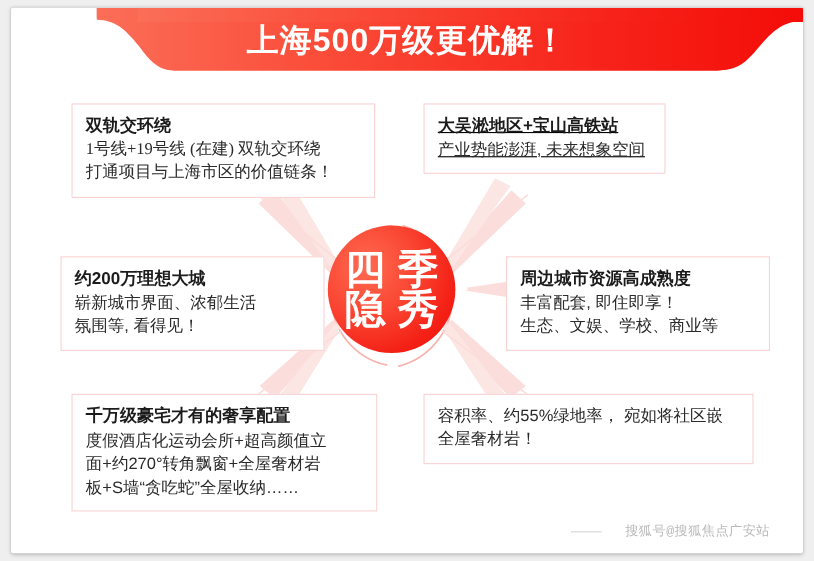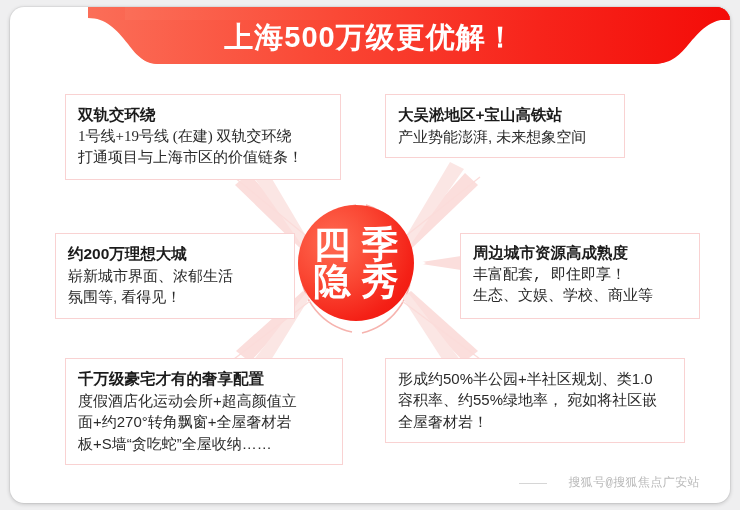--- a/index.html
+++ b/index.html
@@ -9,21 +9,21 @@
     font-family:"Liberation Sans","DejaVu Sans",sans-serif;
     overflow:hidden;
   }
 
   
   #card {
     position:absolute;
     left:10px; top:7px;
     width:720px; height:496px;
     background:#ffffff;
-    border-radius:14px;
+    border-radius:2px;
     box-shadow:0 1px 4px rgba(0,0,0,.20), 0 0 0 1px rgba(0,0,0,.04);
     overflow:hidden;
   }
 
   
   #banner {
     position:absolute;
     left:0; top:0;
     width:720px; height:62px;
   }
@@ -89,23 +89,23 @@
     white-space:nowrap;
   }
   .ibox .b {
     font-size:15px;
     color:#2a2a2a;
     line-height:1.42;
     white-space:nowrap;
   }
 
   #box-tl { left:55px;  top:87px;  width:276px;font-family:Liberation Serif, serif; }
-  #box-tr { left:375px; top:87px;  width:240px; }
+  #box-tr { left:375px; top:87px;  width:220px;text-decoration:underline; }
   #box-ml { left:45px;  top:226px; width:240px; }
-  #box-mr { left:450px; top:226px; width:240px;font-family:Liberation Mono, monospace; }
+  #box-mr { left:450px; top:226px; width:240px; }
   #box-bl { left:55px;  top:351px; width:278px; }
   #box-br { left:375px; top:351px; width:300px; }
 
   
   #watermark {
     position:absolute;
     right:30px; bottom:12px;
     font-size:12px;
     color:#b9b9b9;
     white-space:nowrap;
@@ -242,21 +242,20 @@
   </div>
 
   <div class="ibox" id="box-bl">
     <div class="h">千万级豪宅才有的奢享配置</div>
     <div class="b">度假酒店化运动会所+超高颜值立</div>
     <div class="b">面+约270°转角飘窗+全屋奢材岩</div>
     <div class="b">板+S墙“贪吃蛇”全屋收纳……</div>
   </div>
 
   <div class="ibox" id="box-br">
-    <div class="b">形成约50%半公园+半社区规划、类1.0</div>
     <div class="b">容积率、约55%绿地率， 宛如将社区嵌</div>
     <div class="b">全屋奢材岩！</div>
   </div>
 
   <div id="wm-rule"></div>
   <div id="watermark">搜狐号@搜狐焦点广安站</div>
 
 </div>
 
 </body></html>

